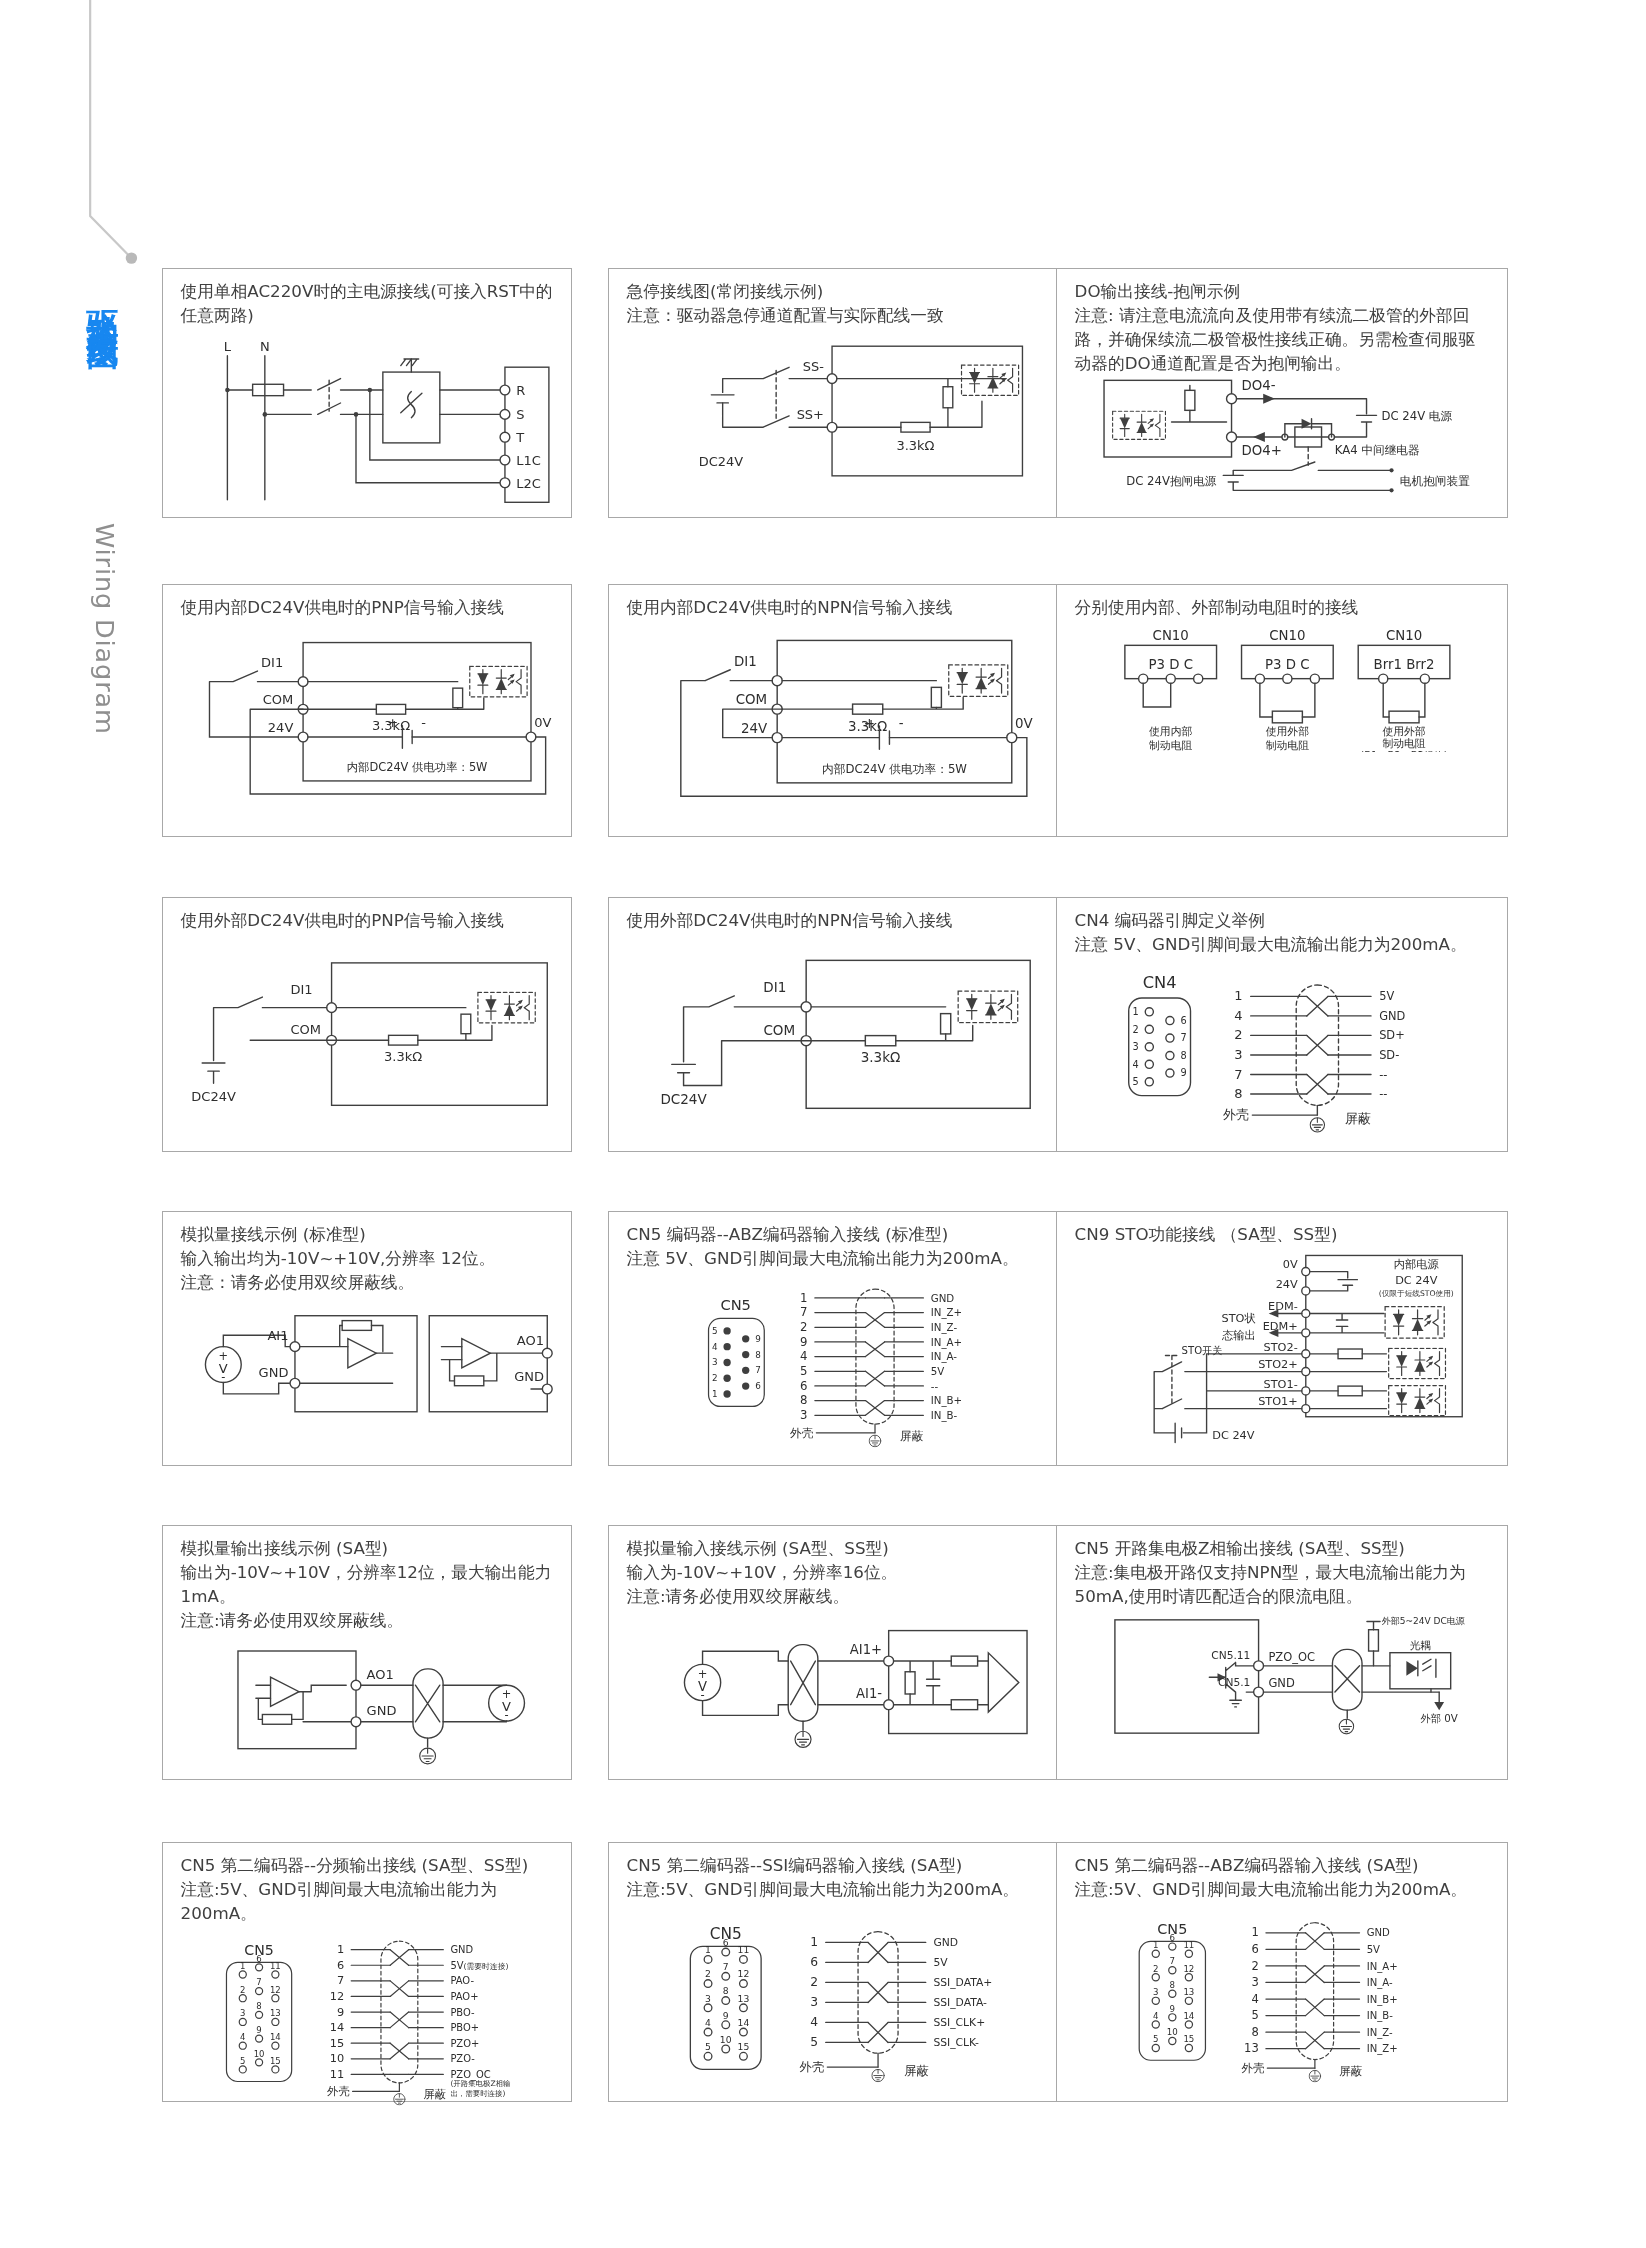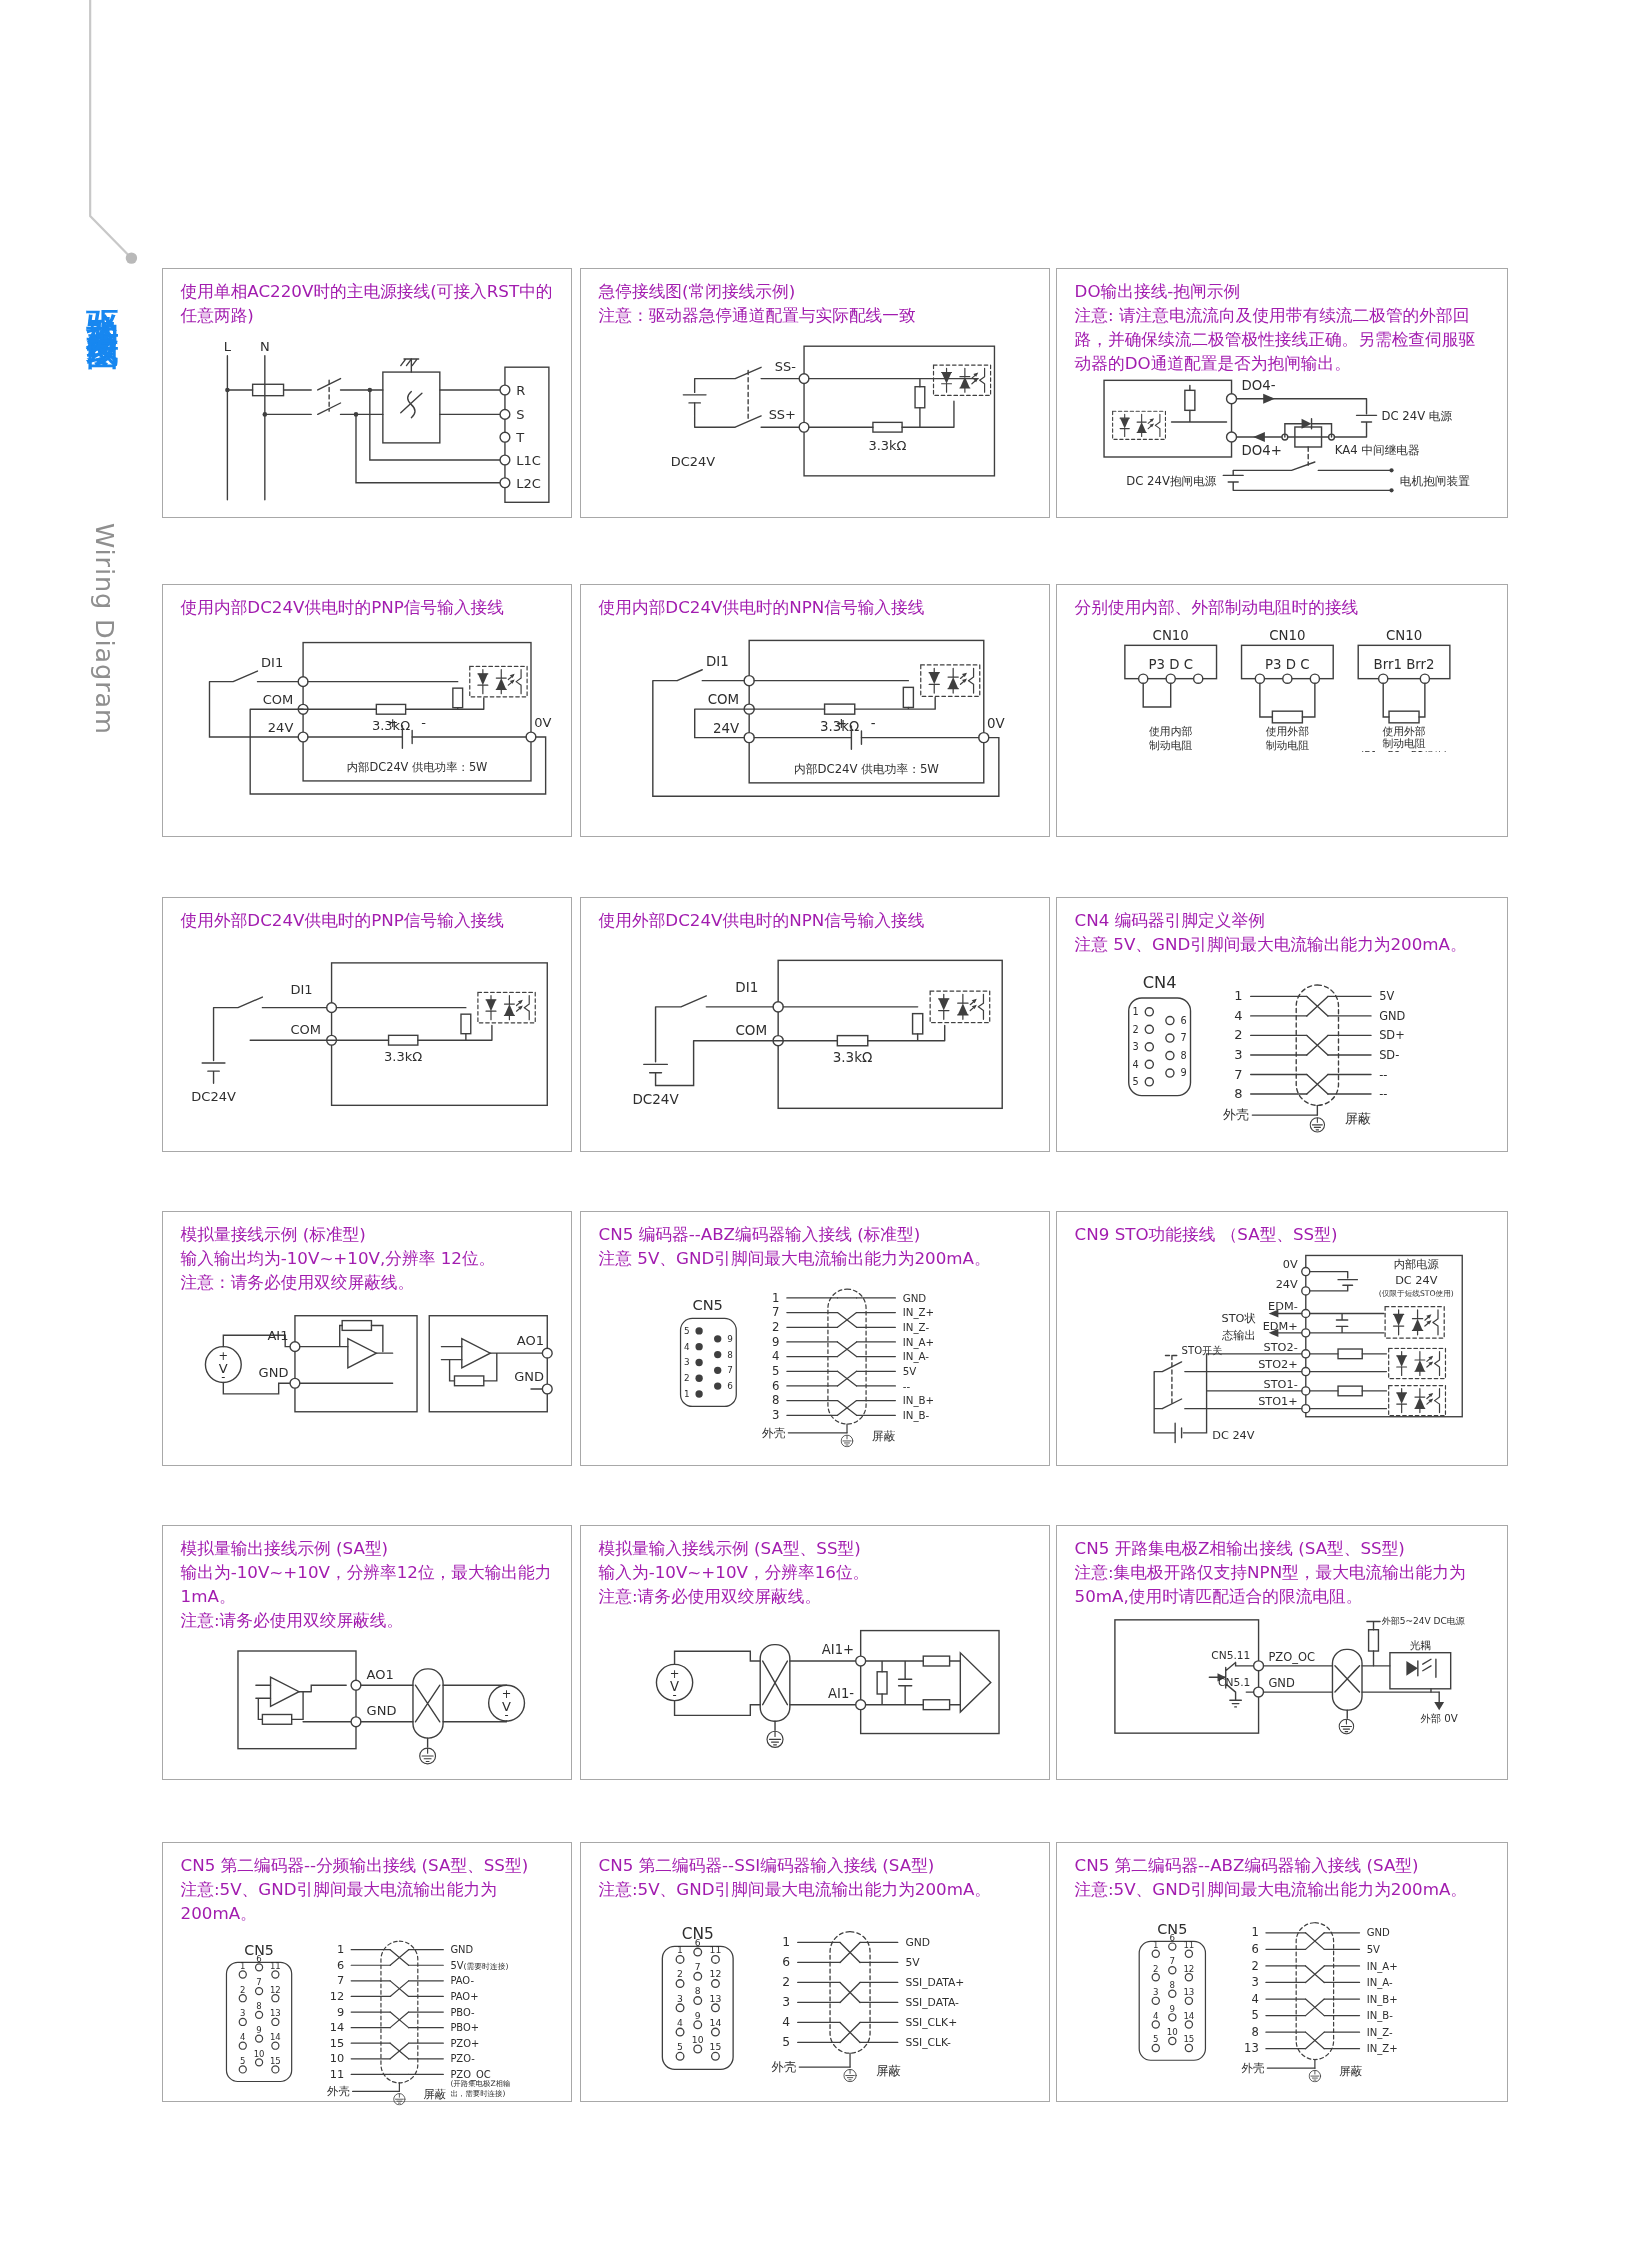--- a/index.html
+++ b/index.html
@@ -5,24 +5,24 @@
   html,body{margin:0;padding:0;background:#fff}
   .page{position:relative;width:1647px;height:2248px;background:#fff;
         font-family:"DejaVu Sans",sans-serif;overflow:hidden}
   .decor{position:absolute;left:77px;top:0}
   .vcn{position:absolute;left:81px;top:284px;writing-mode:vertical-rl;
        font-size:32px;letter-spacing:6.1px;font-weight:600;color:#1787f0;white-space:nowrap}
   .ven{position:absolute;left:90px;top:523px;writing-mode:vertical-rl;
        font-size:25.5px;letter-spacing:0.9px;color:#8f8f8f;white-space:nowrap}
   .panel{position:absolute;background:#fff;border:1.8px solid #a8a8a8;box-sizing:border-box;
          padding:11.4px 16px 3.5px 17.6px}
-  .c1{left:162px;width:410px}.c2{left:580px;width:470px}.c3{left:1056px;width:452px}
+  .c1{left:162px;width:410px}.c2{left:608px;width:470px}.c3{left:1056px;width:452px}
   .r1{top:268px;height:250px}.r2{top:584px;height:253px}.r3{top:897px;height:255px}
   .r4{top:1211px;height:255px}.r5{top:1525px;height:255px}.r6{top:1842px;height:260px}
-  .tt,.nt{font-size:16.7px;line-height:1.42;color:#a21caf;font-weight:500}
+  .tt,.nt{font-size:16.7px;line-height:1.42;color:#404040;font-weight:500}
   .panel svg{display:block;width:100%;margin-top:1.8px}
   .w{stroke:#3f3f3f;stroke-width:1.7;fill:none;stroke-linecap:round}
   .d{stroke-dasharray:5 4}
   .f{fill:#3f3f3f;stroke:none}
   .t{fill:#fff;stroke:#3f3f3f;stroke-width:1.7}
   .lb{font-size:16px;fill:#2e2e2e}
   .lb2{font-size:14px;fill:#2e2e2e}
   .sm{font-size:10.5px;fill:#2e2e2e}
   .smt{font-size:11px;fill:#2e2e2e}
   .pn{font-size:12px;fill:#2e2e2e}

